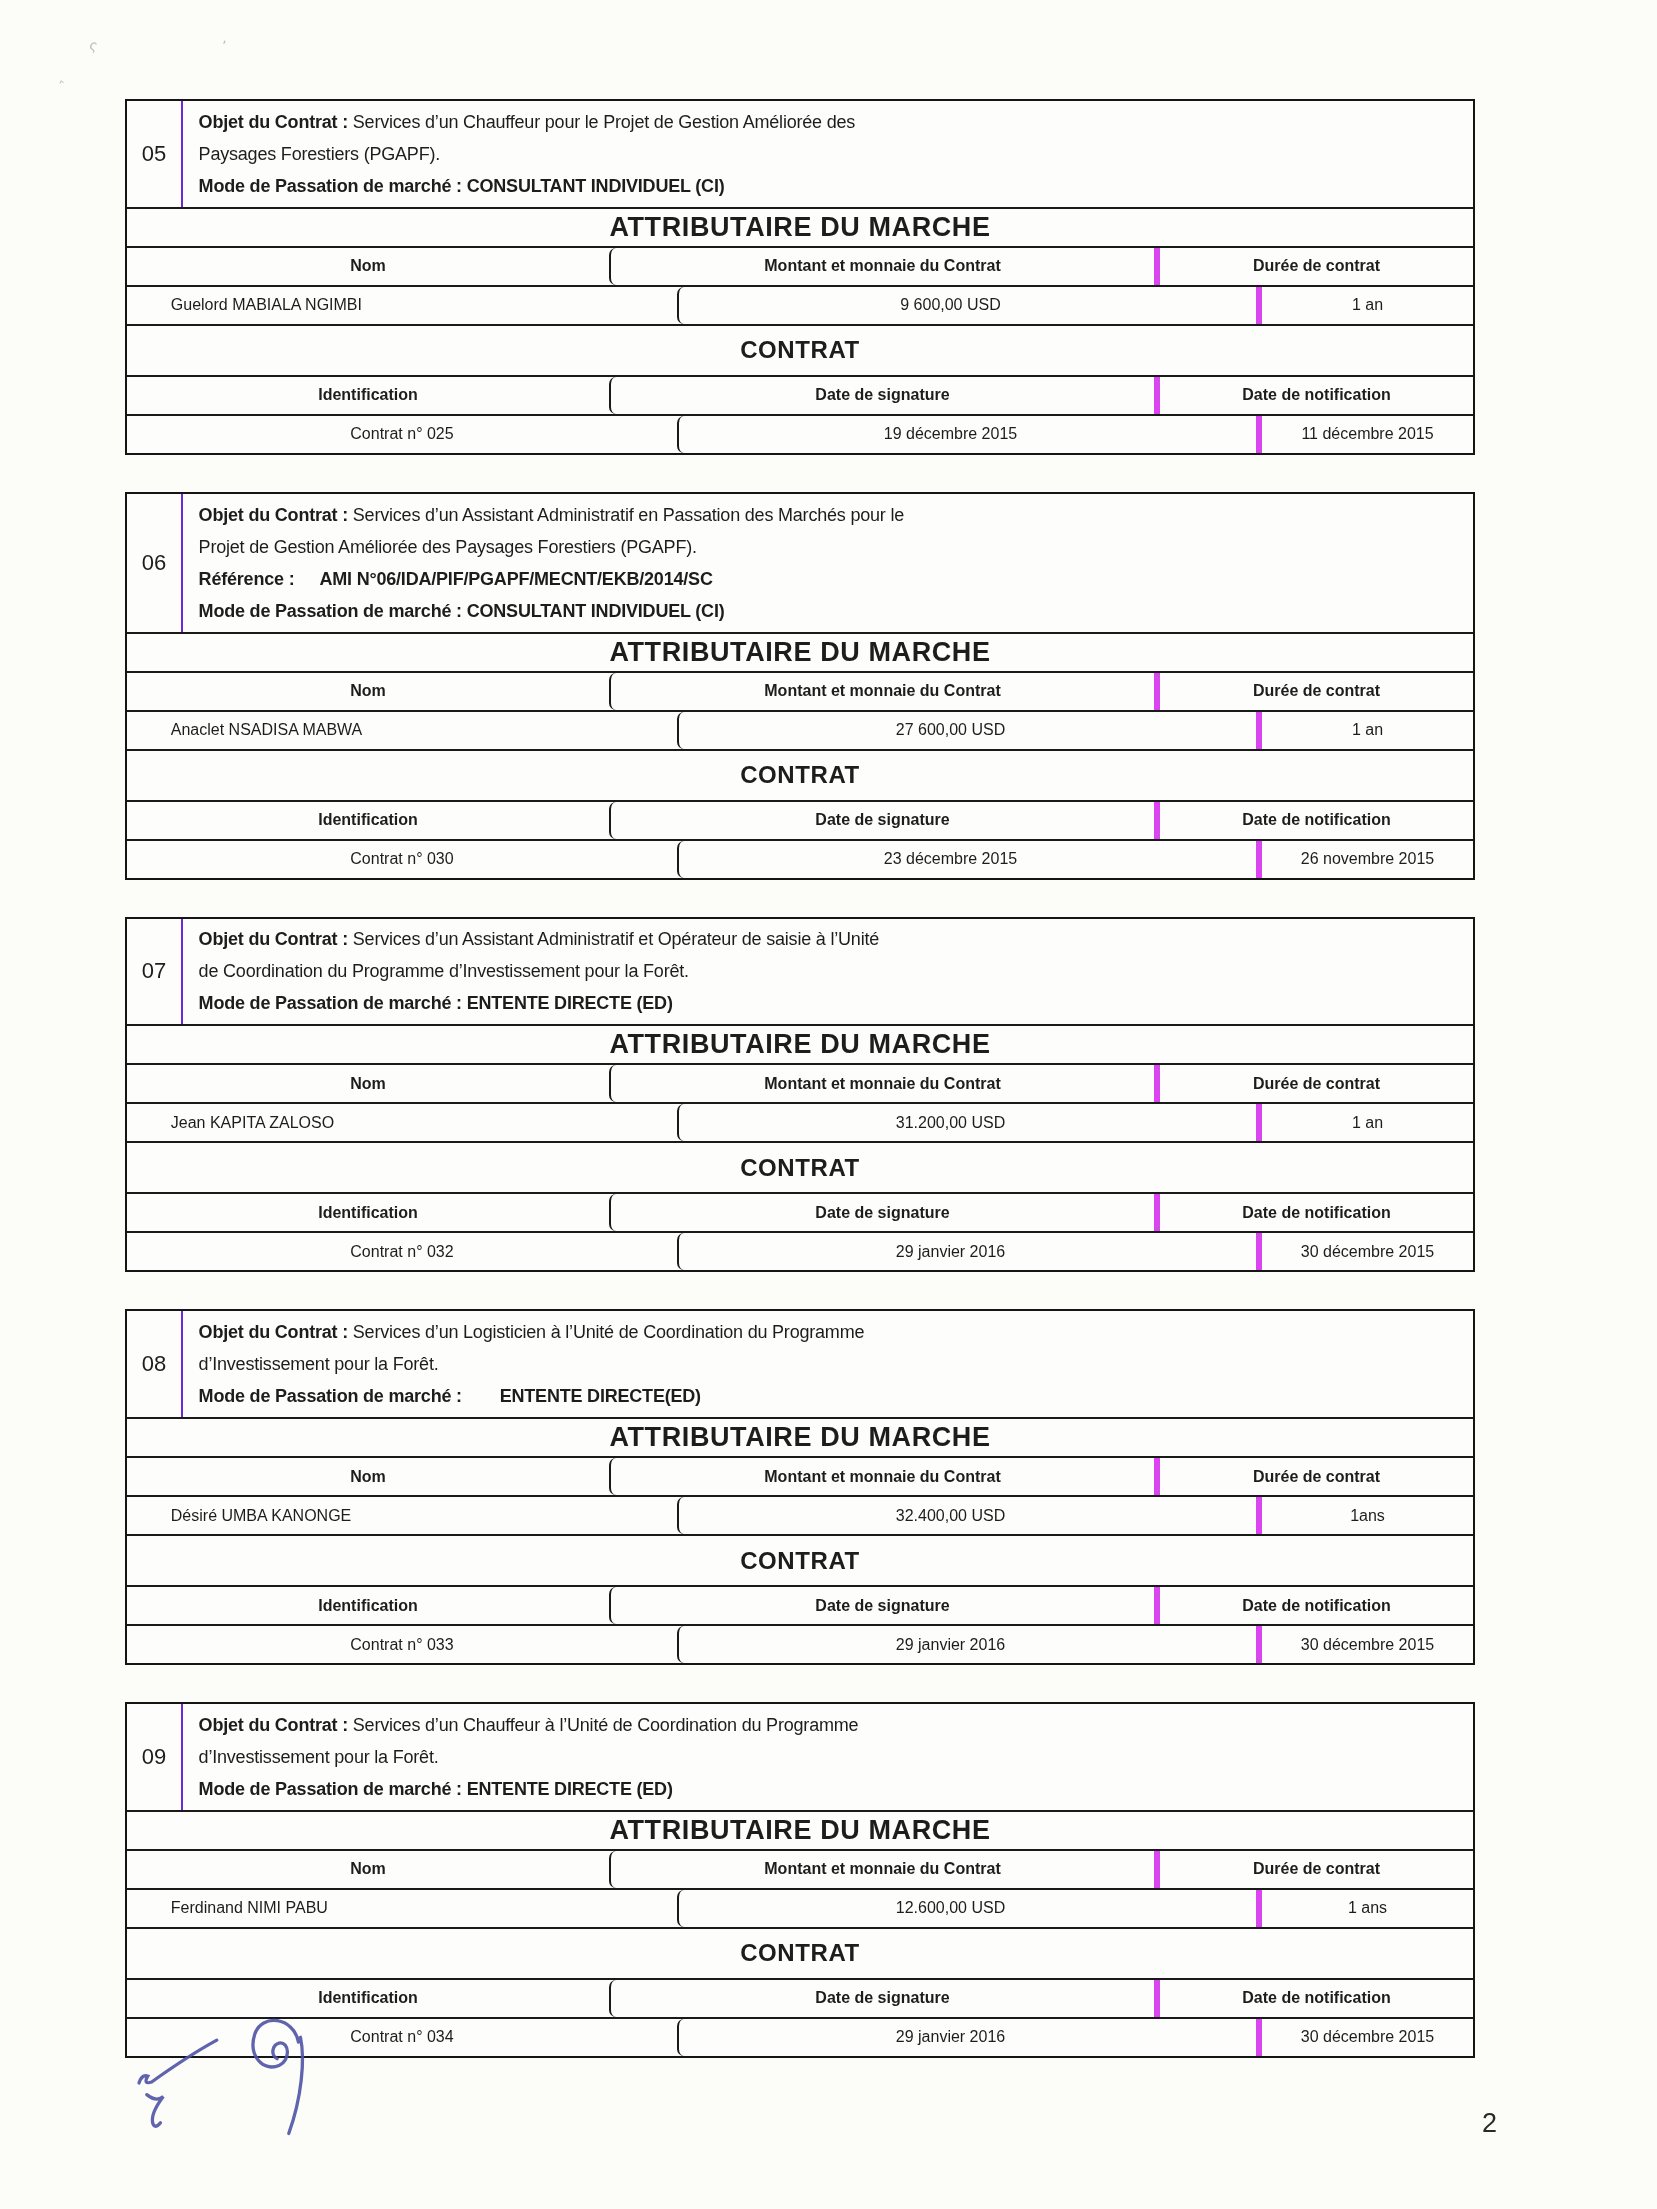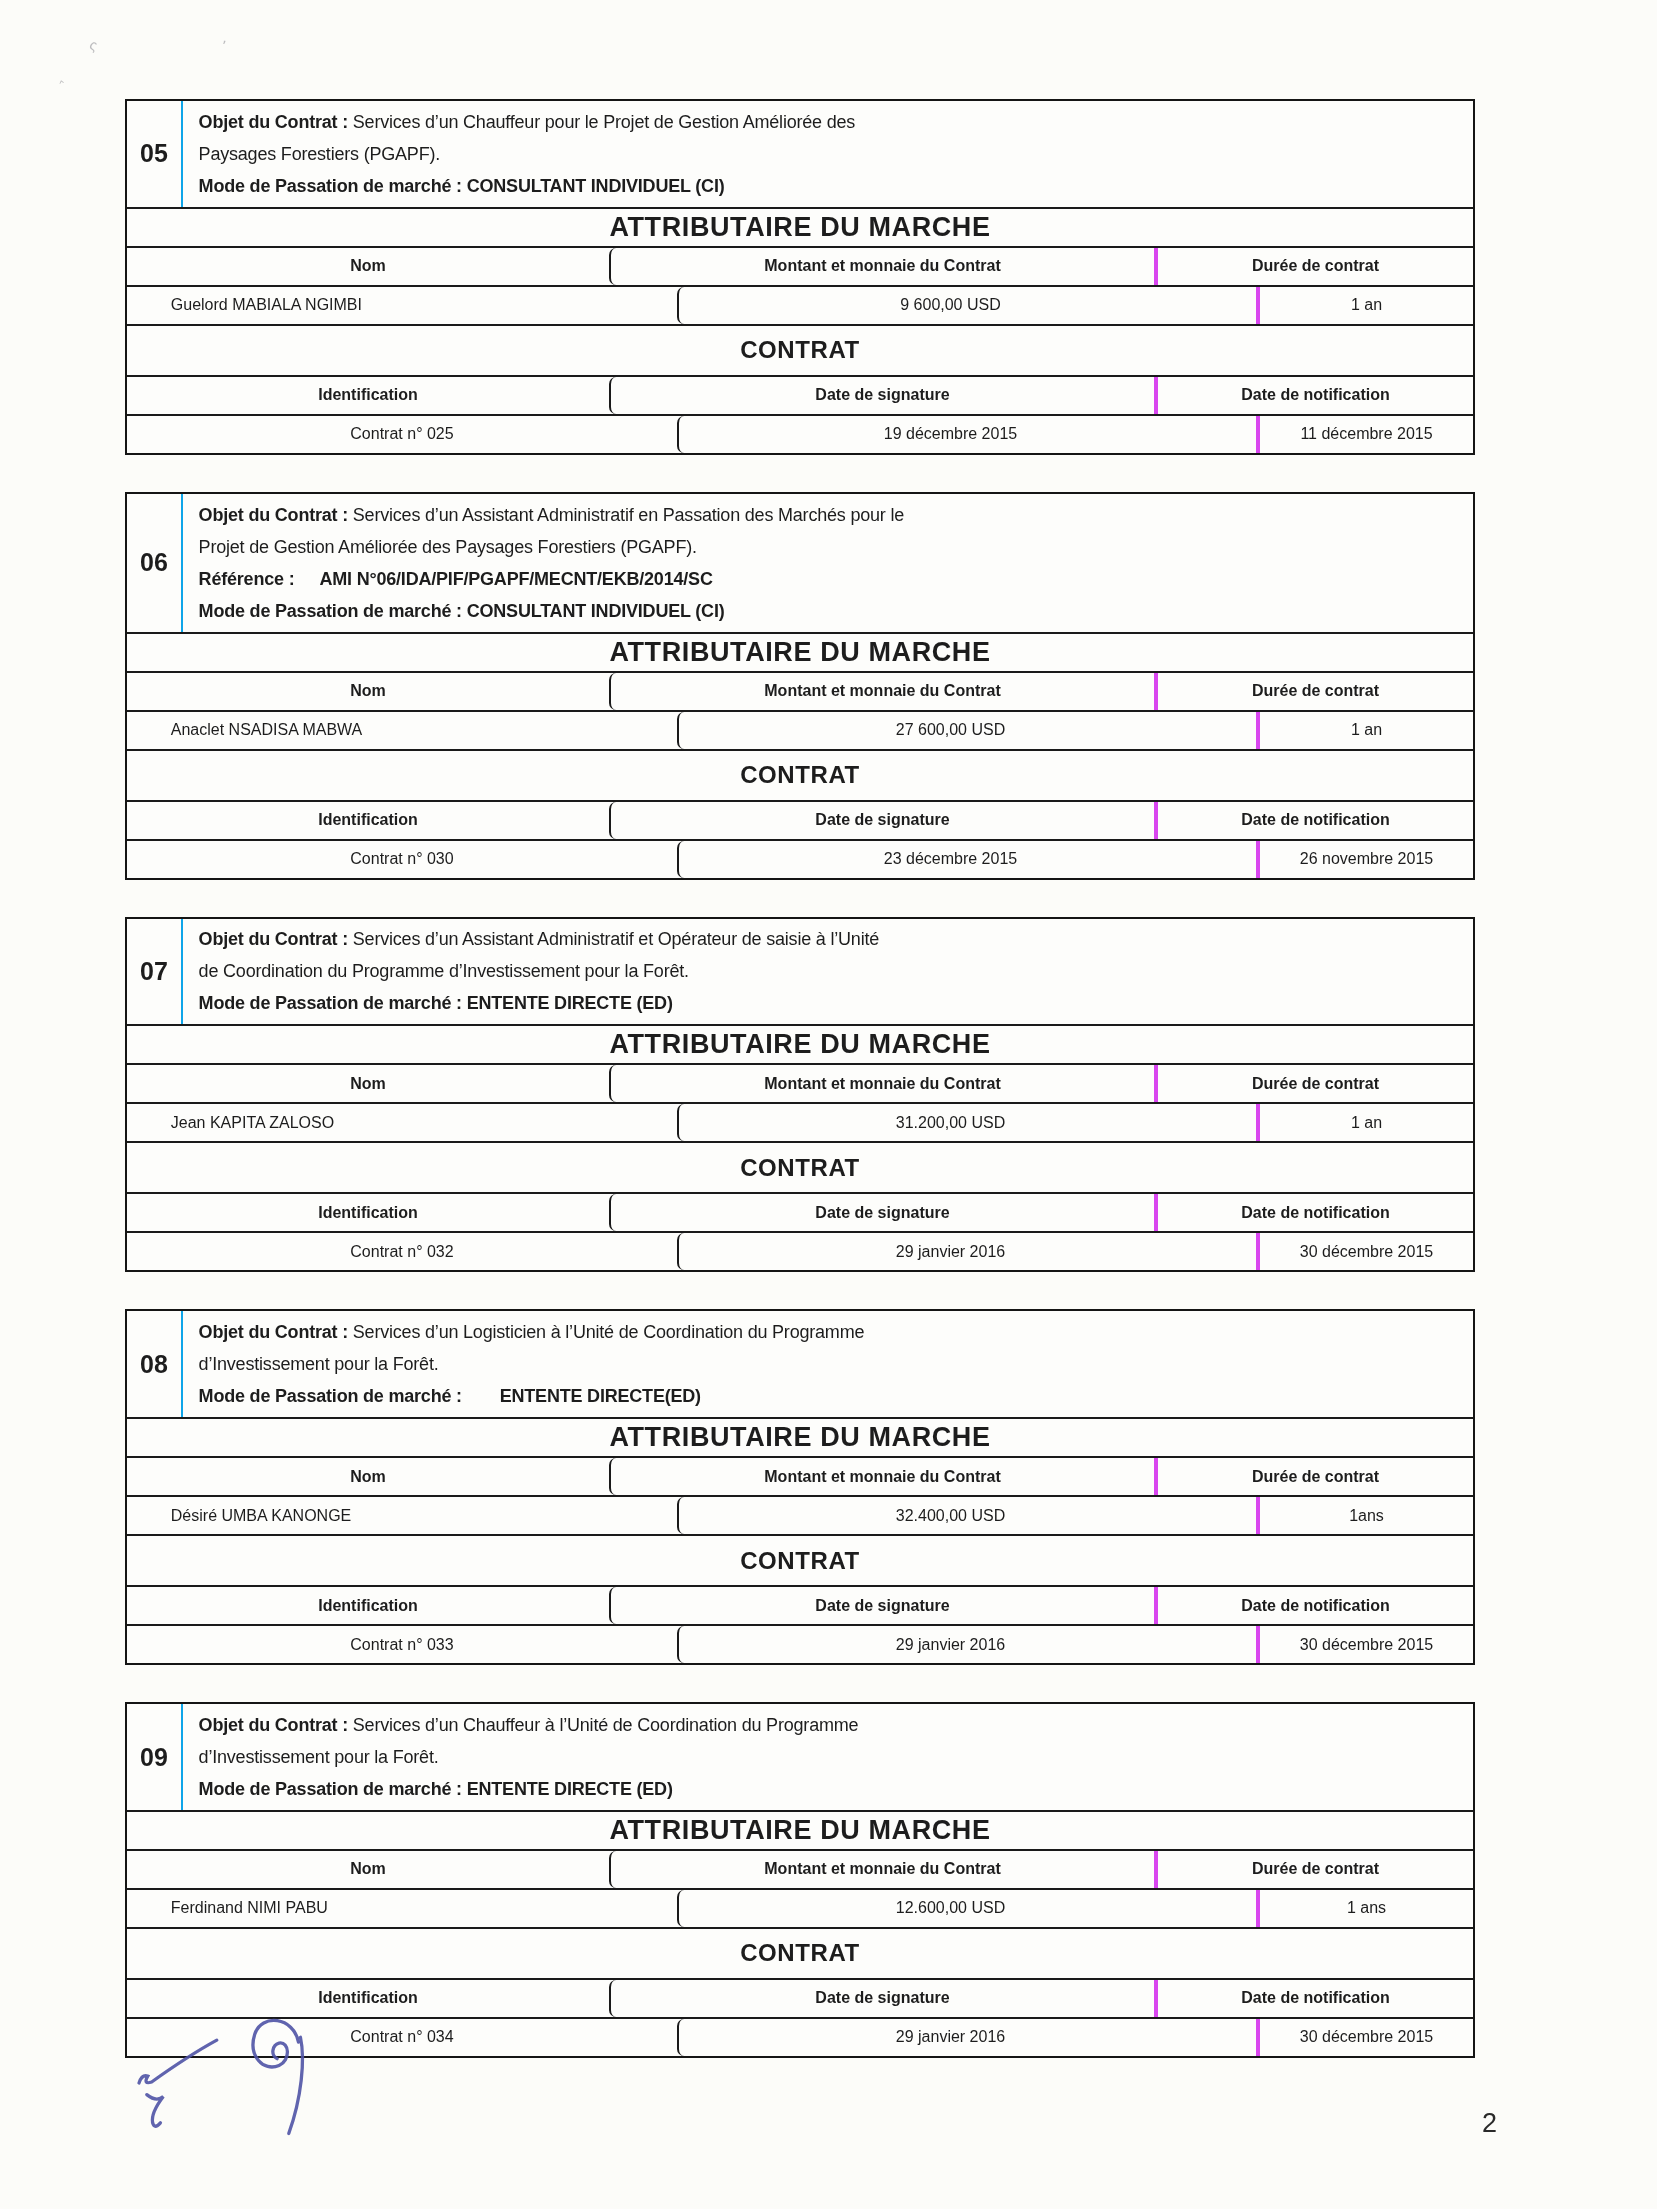--- a/index.html
+++ b/index.html
@@ -13,37 +13,37 @@
     color: #1d1d1d;
     overflow: hidden;
     box-shadow: 0 0 7.8px rgba(0,0,0,.25);
   }
   .content { position:absolute; left:125px; top:99px; width:1350px; }
   .block { border:2.9px solid #151515; margin-bottom:37px; background:#fdfdfb; }
   .row { display:flex; align-items:stretch; border-top:2px solid #1a1a1a; }
   .row:first-child { border-top:none; }
   
   .row-objet { min-height:103px; }
-  .num-cell { width:56px; flex:0 0 56px; border-right:2px solid #0ea5e9;
+  .num-cell { width:56px; flex:0 0 56px; border-right:2px solid #6d28d9;
     display:flex; align-items:center; justify-content:center;
-    font-weight:bold; font-size:25px; }
+    font-weight:normal; font-size:22px; }
   .objet-cell { flex:1; padding:4.9px 13.7px 4.9px 15.6px; }
   .objet-line { font-size:18px; line-height:32px; letter-spacing:-0.2px; }
   .b { font-weight:bold; }
   .ref-gap { margin-left:25px; }
   .wide-gap { margin-left:33px; }
   
   .band { justify-content:center; align-items:center; text-align:center;
     font-weight:bold; font-size:27px; letter-spacing:0.6px; }
   .band-attr { min-height:39px; }
   .band-contrat { min-height:51px; font-size:24px; }
   
   .c1 { flex:0 0 482px; }
   .c2 { flex:0 0 545px; border-left:2px solid #1a1a1a;border-radius:7px; }
-  .c3 { flex:1; border-left:4px solid #d946ef; }
+  .c3 { flex:1; border-left:6px solid #d946ef; }
   .cell { display:flex; align-items:center; justify-content:center;
     font-size:16px; padding:2px 5.9px; }
   .hdr { min-height:37px; font-weight:bold; }
   .dat { min-height:37px;margin-left:34px; }
   .left { justify-content:flex-start; padding-left:9.8px; }
   
   .page-num { position:absolute; left:1482px; top:2108px;
     font-size:27px; color:#2a2a2a; }
   
   .signature { position:absolute; left:135px; top:2011px; }

